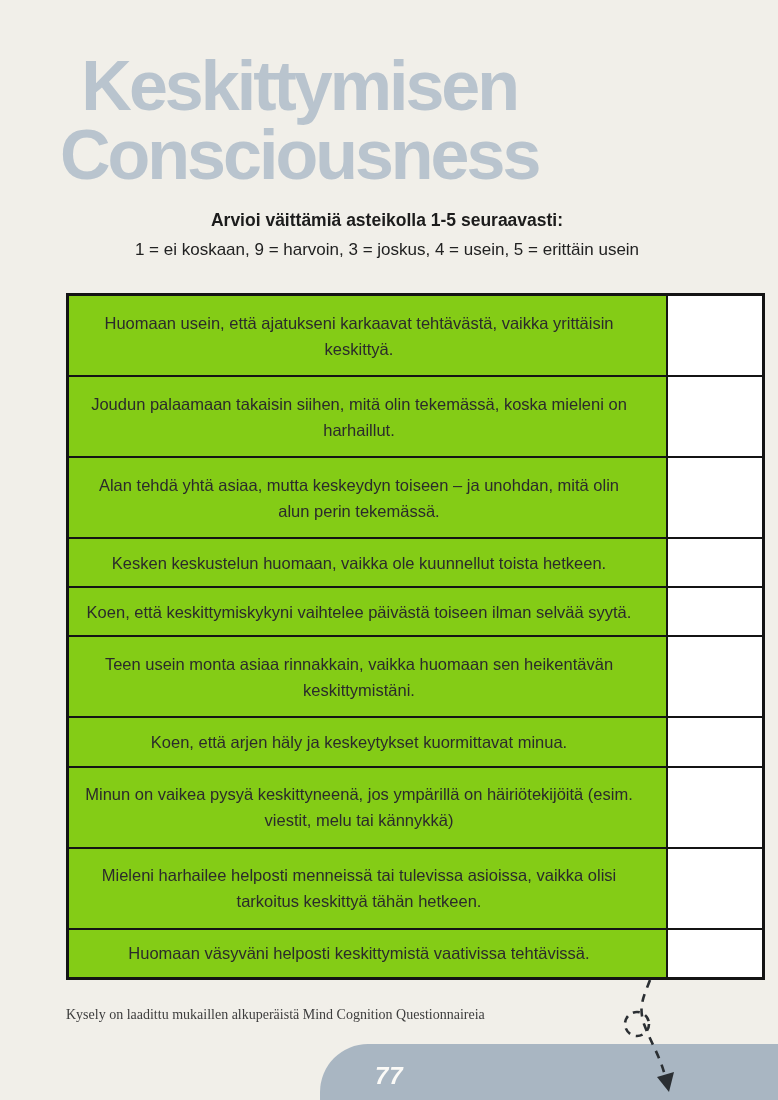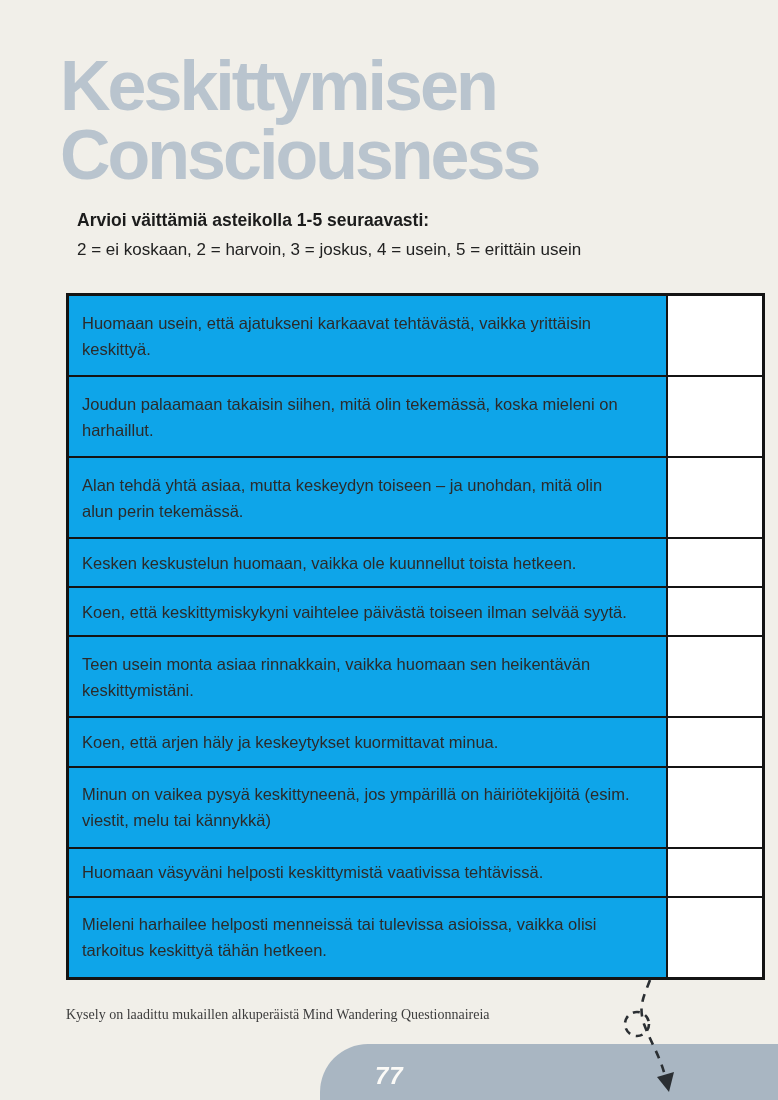--- a/index.html
+++ b/index.html
@@ -3,21 +3,21 @@
 <meta charset="utf-8">
 <style>
   html,body{margin:0;padding:0;}
   body{
     width:778px;height:1100px;
     background:#f1efe9;
     font-family:"Liberation Sans", sans-serif;
     position:relative;
     overflow:hidden;
   }
-  .page{position:absolute;inset:0;}
+  .page{position:absolute;inset:0;text-align:center;}
 
   
   .title{
     position:absolute;left:60px;top:52px;
     font-weight:700;
     font-size:70px;
     line-height:0.99;
     letter-spacing:-3px;
     color:#b9c4ce;
     margin:0;
@@ -39,21 +39,21 @@
     font-size:17px;
     color:#222;
   }
 
   
   .rating-table{
     position:absolute;left:66px;top:293px;
     width:646px;height:687px;
     border-collapse:collapse;
     table-layout:fixed;
-    background:#0ea5e9;
+    background:#84cc16;
     border:3px solid #141414;
   }
   .rating-table td{
     border:2px solid #141414;
     vertical-align:middle;
   }
   td.statement{
     width:554px;
     padding:6px 30px 6px 13px;
     font-size:16.5px;
@@ -102,21 +102,21 @@
 
 <div class="page">
 
   <h1 class="title">
     <span>Keskittymisen</span>
     <span>Consciousness</span>
   </h1>
 
   <div class="instructions">
     <div class="instr-heading">Arvioi väittämiä asteikolla 1-5 seuraavasti:</div>
-    <div class="instr-scale">2 = ei koskaan, 2 = harvoin, 3 = joskus, 4 = usein, 5 = erittäin usein</div>
+    <div class="instr-scale">1 = ei koskaan, 9 = harvoin, 3 = joskus, 4 = usein, 5 = erittäin usein</div>
   </div>
 
   <table class="rating-table">
     <tbody id="table-body">
         <tr>
           <td class="statement">Huomaan usein, että ajatukseni karkaavat tehtävästä, vaikka yrittäisin keskittyä.</td>
           <td class="answer"></td>
         </tr>
         <tr>
           <td class="statement">Joudun palaamaan takaisin siihen, mitä olin tekemässä, koska mieleni on harhaillut.</td>
@@ -140,32 +140,32 @@
         </tr>
         <tr>
           <td class="statement">Koen, että arjen häly ja keskeytykset kuormittavat minua.</td>
           <td class="answer"></td>
         </tr>
         <tr>
           <td class="statement">Minun on vaikea pysyä keskittyneenä, jos ympärillä on häiriötekijöitä (esim. viestit, melu tai kännykkä)</td>
           <td class="answer"></td>
         </tr>
         <tr>
-          <td class="statement">Huomaan väsyväni helposti keskittymistä vaativissa tehtävissä.</td>
+          <td class="statement">Mieleni harhailee helposti menneissä tai tulevissa asioissa, vaikka olisi tarkoitus keskittyä tähän hetkeen.</td>
           <td class="answer"></td>
         </tr>
         <tr>
-          <td class="statement">Mieleni harhailee helposti menneissä tai tulevissa asioissa, vaikka olisi tarkoitus keskittyä tähän hetkeen.</td>
+          <td class="statement">Huomaan väsyväni helposti keskittymistä vaativissa tehtävissä.</td>
           <td class="answer"></td>
         </tr>
       </tbody>
   </table>
 
   <div class="citation">
-    <div>Kysely on laadittu mukaillen alkuperäistä Mind Wandering Questionnaireia</div>
+    <div>Kysely on laadittu mukaillen alkuperäistä Mind Cognition Questionnaireia</div>
   </div>
 
   <div class="page-band">
     <span class="page-num">77</span>
   </div>
 
   <svg class="arrow-doodle" viewBox="0 0 100 124" aria-hidden="true">
     <path d="M 50 4 C 44 20, 38 30, 44 48 C 51 67, 60 80, 65 100" fill="none" stroke="#2b2f33" stroke-width="2.6" stroke-dasharray="8 7"></path>
     <circle cx="37" cy="48" r="12" fill="none" stroke="#2b2f33" stroke-width="2.6" stroke-dasharray="7 6"></circle>
     <polygon points="69,116 57,101 74,96" fill="#2b2f33"></polygon>

